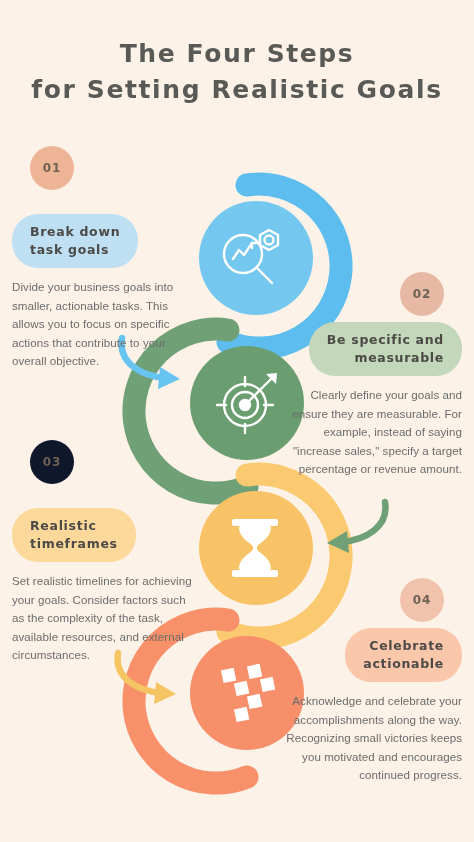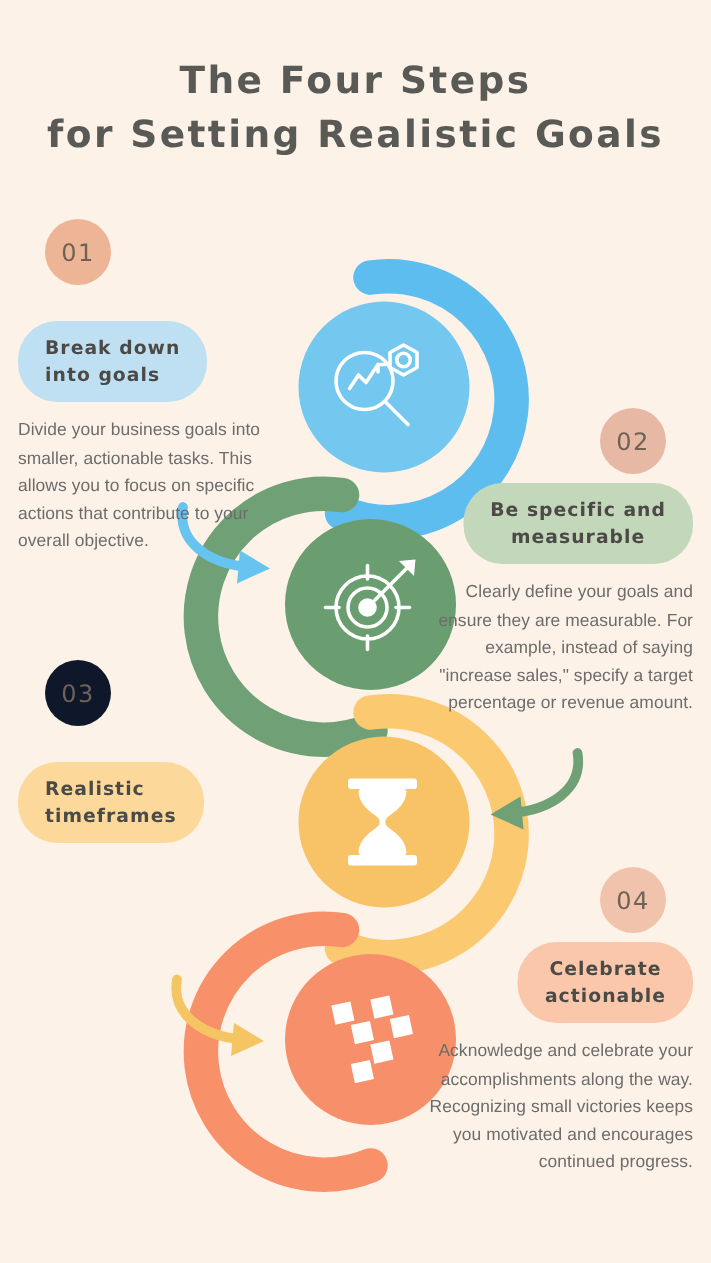--- a/index.html
+++ b/index.html
@@ -59,43 +59,43 @@
   .step.right { left: 280px; text-align: right; }
 
   .badge {
     width: 44px;
     height: 44px;
     border-radius: 50%;
     display: flex;
     align-items: center;
     justify-content: center;
     font-family: "DejaVu Sans", sans-serif;
-    font-size: 16px;
-    font-weight: normal;
+    font-size: 12px;
+    font-weight: bold;
     letter-spacing: 1px;
     color: #6e6256;
   }
   .step.left .badge  { margin-left: 18px; }
   .step.right .badge { margin-left: auto; margin-right: 18px; }
 
   .pill {
     display: inline-block;
     border-radius: 26px;
     padding: 9px 18px;
     margin-top: 6px;
     font-family: "DejaVu Sans", sans-serif;
     font-size: 12.5px;
     font-weight: bold;
     letter-spacing: 0.7px;
     line-height: 18px;
     color: #4c4a46;
     max-width: 150px;
   }
   .step.left .pill  { text-align: left; margin-top: 24px; }
-  .step.right .pill { text-align: center; }
+  .step.right .pill { text-align: right; }
 
   .body-text {
     margin-top: 10px;
     font-size: 11.6px;
     line-height: 18.5px;
     color: #6c6c6c;
     letter-spacing: 0.05px;
   }
 
   
@@ -195,40 +195,41 @@
     <g>
       <path d="M 118 653 C 114 677 136 691 162 693" fill="none" stroke="#f5c463" stroke-width="6.5" stroke-linecap="round"></path>
       <polygon points="156,682 176,694 154,704" fill="#f5c463"></polygon>
     </g>
   </svg>
 
   <div class="step left" style="top:146px;">
     <div class="badge" style="background:#eeb496;">01</div>
     <div class="pill" style="background:#bfe0f2;">
       <span>Break down</span><br>
-      <span>into goals</span>
+      <span>task goals</span>
     </div>
     <div class="body-text">Divide your business goals into smaller, actionable tasks. This allows you to focus on specific actions that contribute to your overall objective.</div>
   </div>
 
   <div class="step right" style="top:272px;">
     <div class="badge" style="background:#e7b9a4;">02</div>
     <div class="pill" style="background:#c3d7bb;">
       <span>Be specific and</span><br>
       <span>measurable</span>
     </div>
     <div class="body-text">Clearly define your goals and ensure they are measurable. For example, instead of saying "increase sales," specify a target percentage or revenue amount.</div>
   </div>
 
   <div class="step left" style="top:440px;">
     <div class="badge" style="background:#0f172a;">03</div>
     <div class="pill" style="background:#fcd99b;">
       <span>Realistic</span><br>
       <span>timeframes</span>
     </div>
+    <div class="body-text">Set realistic timelines for achieving your goals. Consider factors such as the complexity of the task, available resources, and external circumstances.</div>
   </div>
 
   <div class="step right" style="top:578px;">
     <div class="badge" style="background:#f2c3ac;">04</div>
     <div class="pill" style="background:#fac7ab;">
       <span>Celebrate</span><br>
       <span>actionable</span>
     </div>
     <div class="body-text">Acknowledge and celebrate your accomplishments along the way. Recognizing small victories keeps you motivated and encourages continued progress.</div>
   </div>

